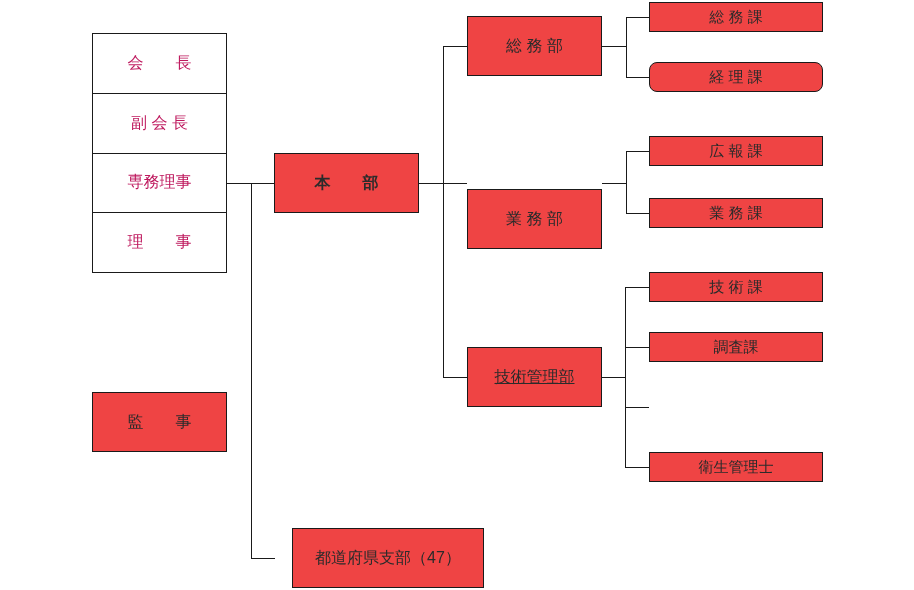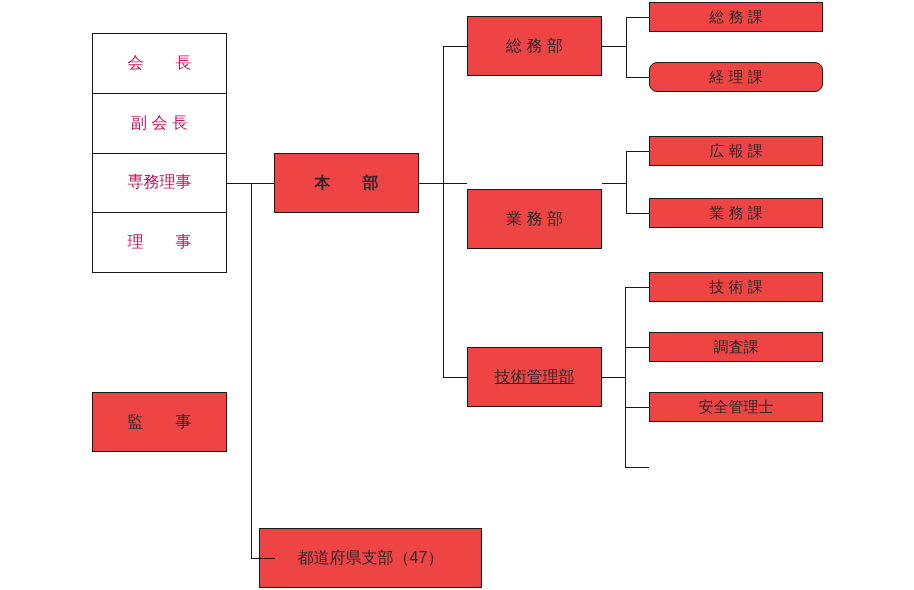--- a/index.html
+++ b/index.html
@@ -45,21 +45,21 @@
     justify-content: center;
     font-size: 16px;
     color: #be185d;
     border-bottom: 1px solid #1a1a1a;
     white-space: pre;
   }
   .stack .cell:last-child { border-bottom: none; }
 
   .hq       { left: 274px; top: 153px; width: 145px; height: 60px; font-weight: bold; }
   .auditor  { left: 92px;  top: 392px; width: 135px; height: 60px; }
-  .branches { left: 259px; top: 528px; width: 223px; height: 60px; }
+  .branches { left: 292px; top: 528px; width: 192px; height: 60px; }
   .dept     { left: 467px; width: 135px; height: 60px; }
   .dept-1   { top: 16px; }
   .dept-2   { top: 153px; margin-top: 36px; }
   .dept-3   { top: 347px; text-decoration: underline; }
   .section  { left: 649px; width: 174px; height: 30px; font-size: 15px; }
   .sec-1 { top: 2px; }
   .sec-2 { top: 62px; border-radius: 8px; }
   .sec-3 { top: 136px; }
   .sec-4 { top: 198px; }
   .sec-5 { top: 272px; }
@@ -95,21 +95,21 @@
   <div class="box dept dept-1">総 務 部</div>
   <div class="box dept dept-2">業 務 部</div>
   <div class="box dept dept-3">技術管理部</div>
 
   <div class="box section sec-1">総 務 課</div>
   <div class="box section sec-2">経 理 課</div>
   <div class="box section sec-3">広 報 課</div>
   <div class="box section sec-5">技 術 課</div>
   <div class="box section sec-4">業 務 課</div>
   <div class="box section sec-6">調査課</div>
-  <div class="box section sec-7">安全管理士</div>
+  <div class="box section sec-8">衛生管理士</div>
 
   <div class="hline" style="left:227px; top:183px; width:47px;"></div>
 
   <div class="vline" style="left:251px; top:183px; height:375px;"></div>
   <div class="hline" style="left:251px; top:558px; width:24px;"></div>
 
   <div class="hline" style="left:419px; top:183px; width:48px;"></div>
   <div class="vline" style="left:443px; top:46px; height:331px;"></div>
   <div class="hline" style="left:443px; top:46px; width:24px;"></div>
   <div class="hline" style="left:443px; top:377px; width:24px;"></div>

